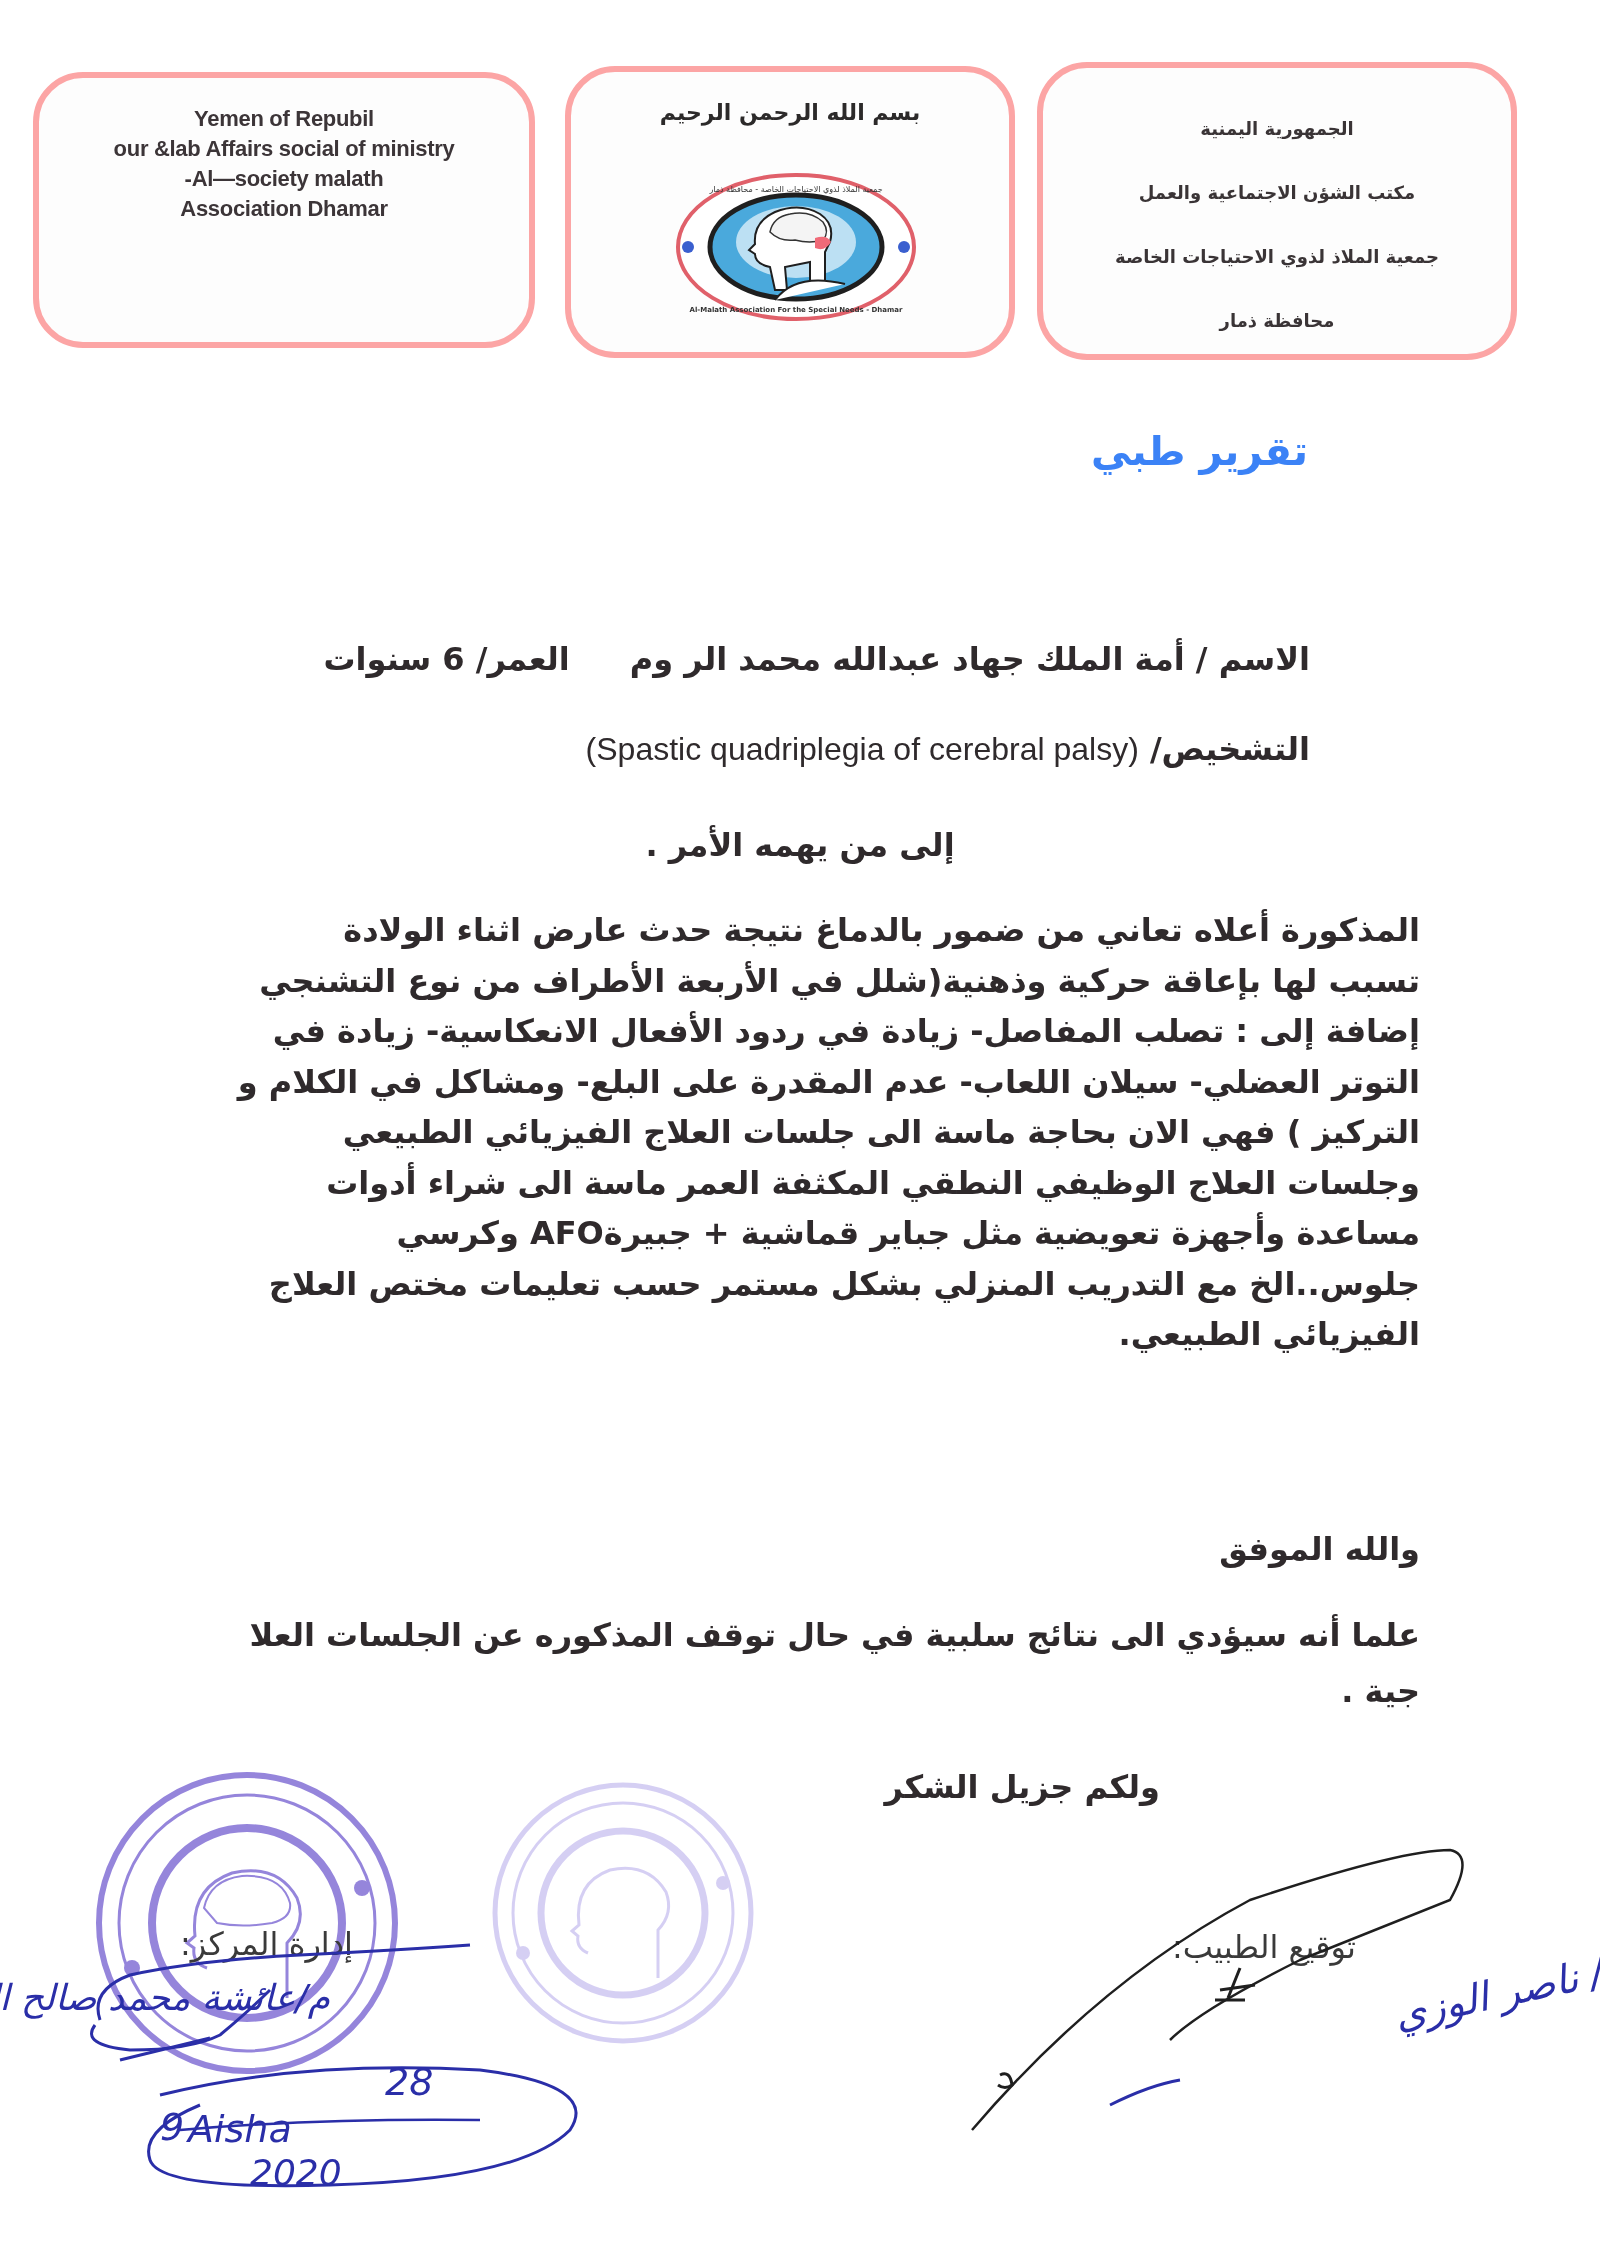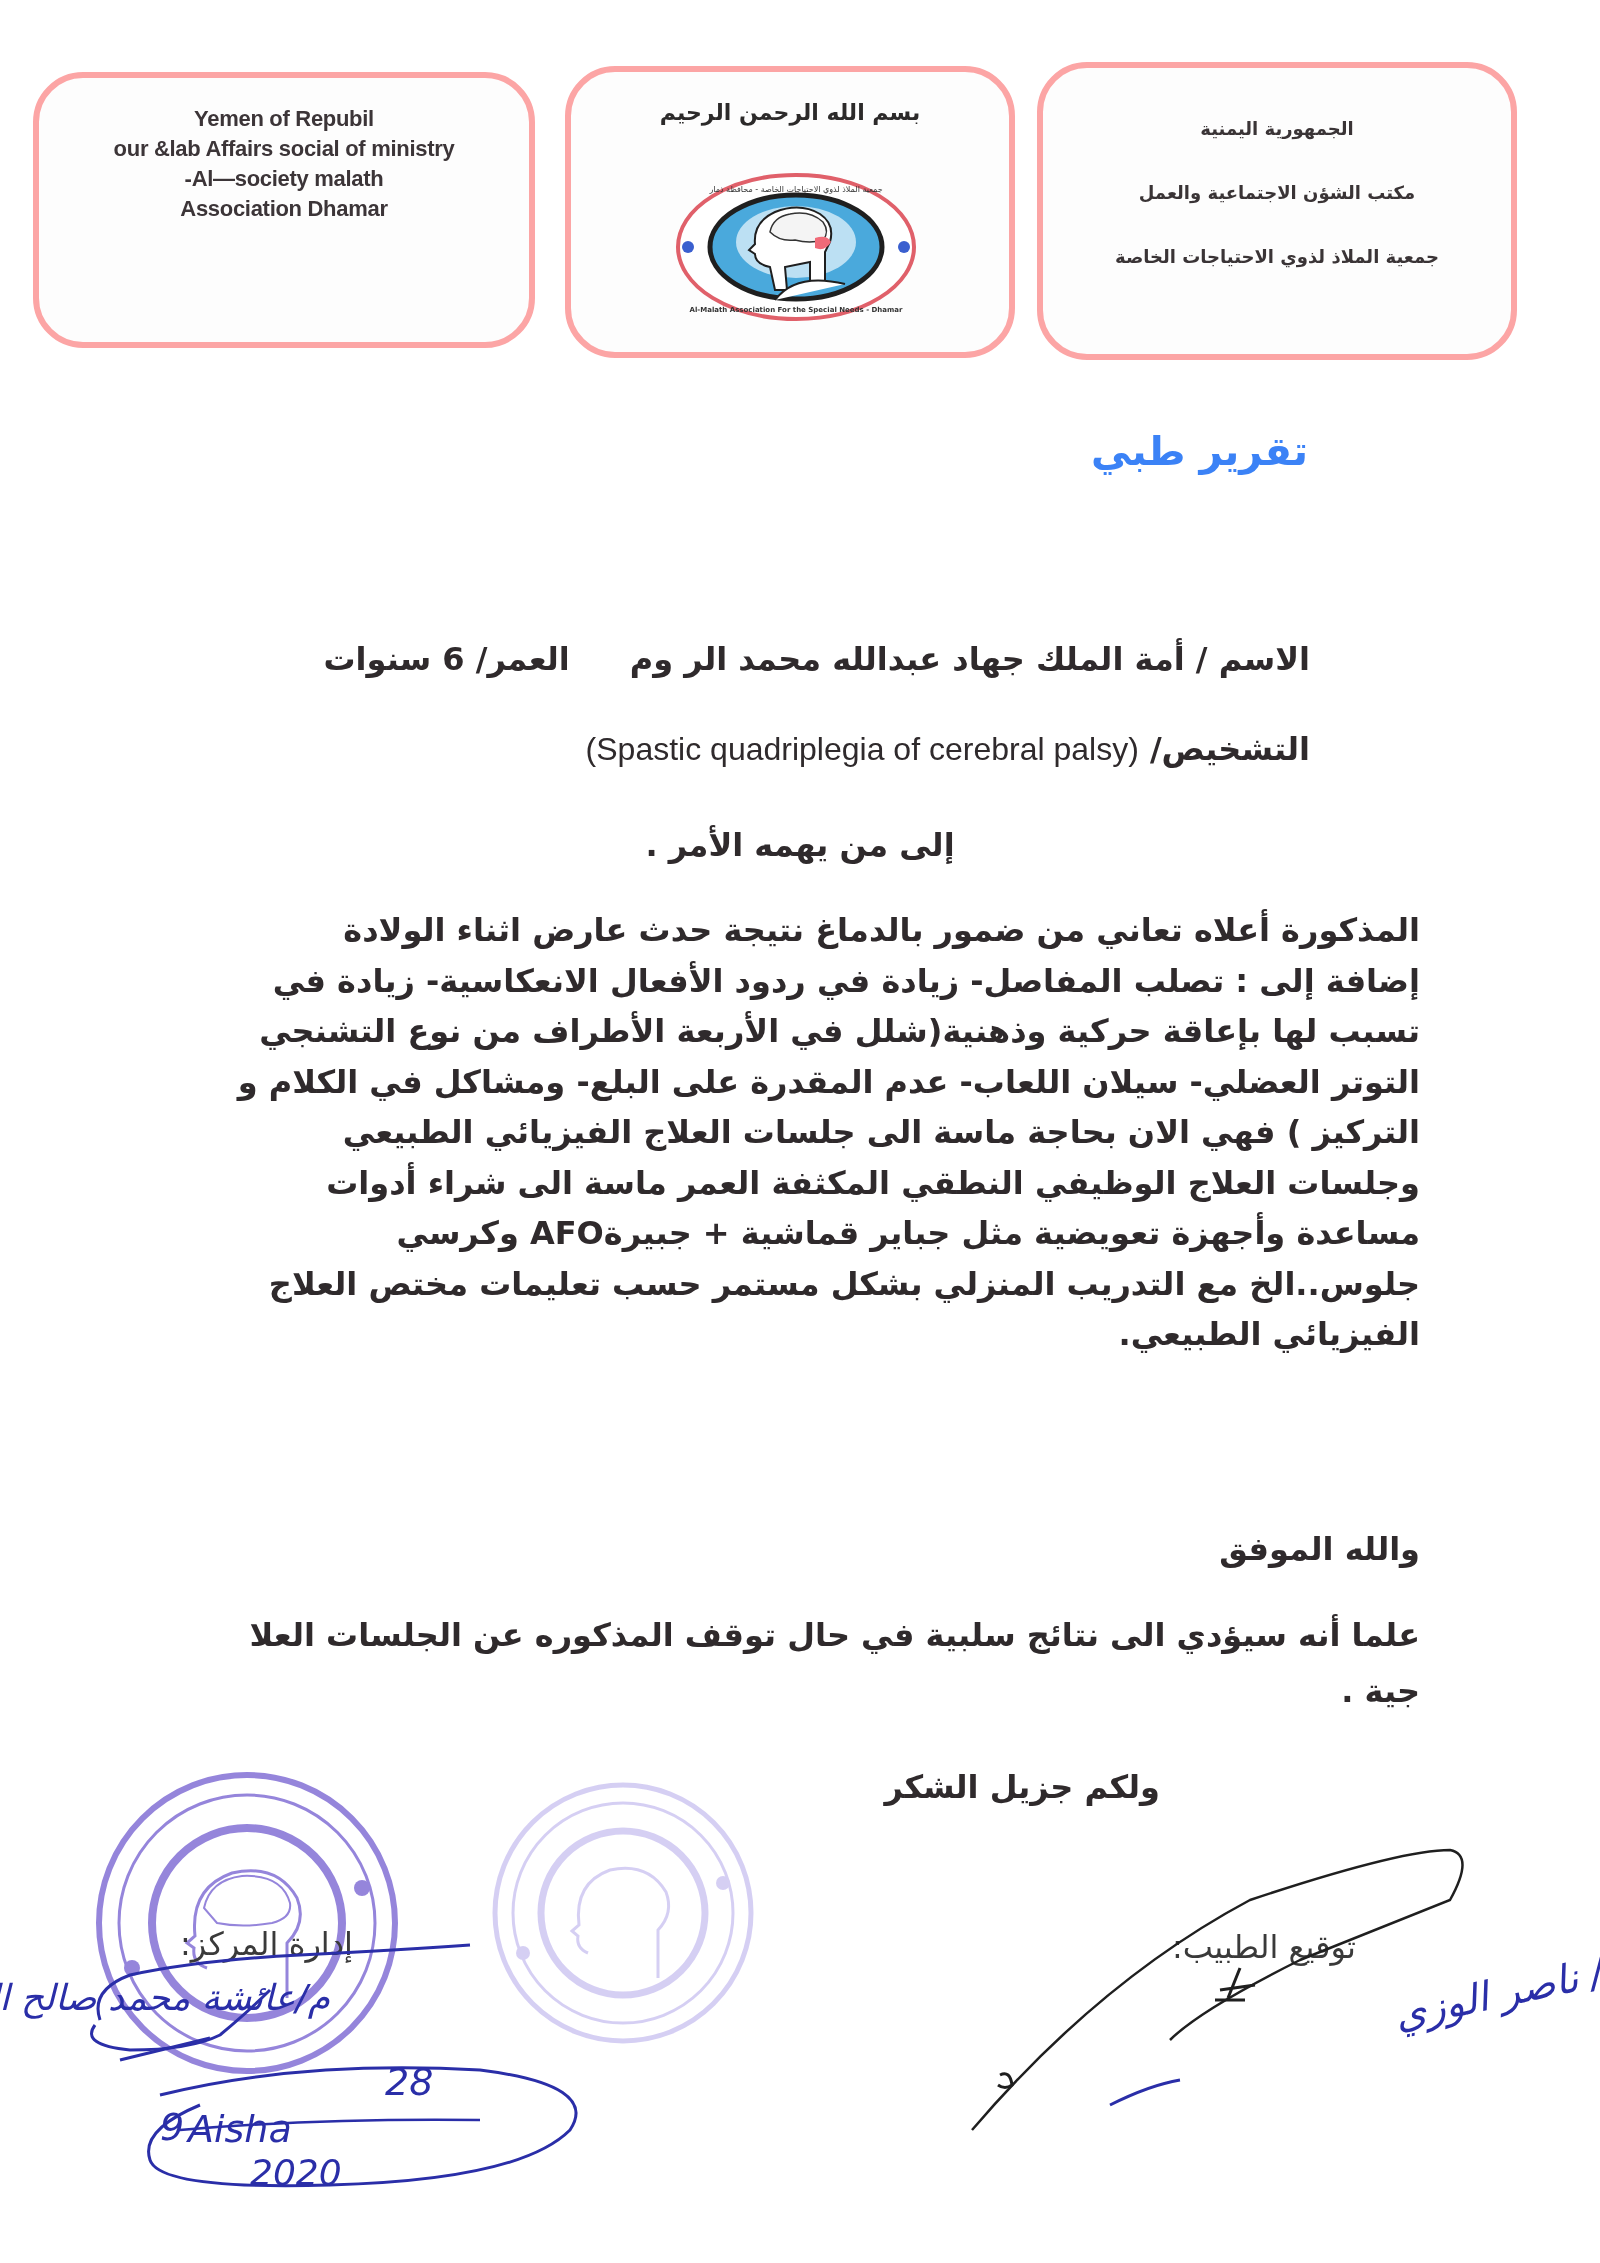--- a/index.html
+++ b/index.html
@@ -104,40 +104,41 @@
     <text x="121" y="20" font-size="8" text-anchor="middle" fill="#333" font-family="DejaVu Sans, sans-serif">جمعية الملاذ لذوي الاحتياجات الخاصة - محافظة ذمار</text>
     <text x="121" y="140" font-size="7" text-anchor="middle" fill="#333" font-family="DejaVu Sans, sans-serif" font-weight="bold">Al-Malath Association For the Special Needs - Dhamar</text>
   </svg>
 </div>
 
 <div class="box" id="box-ar">
   <div class="ar-lines">
     <div>الجمهورية اليمنية</div>
     <div>مكتب الشؤن الاجتماعية والعمل</div>
     <div>جمعية الملاذ لذوي الاحتياجات الخاصة</div>
+    <div>محافظة ذمار</div>
   </div>
 </div>
 
 <div class="title">تقرير طبي</div>
 
 <div class="line" id="name-line">
   <span>الاسم / أمة الملك جهاد عبدالله محمد الر وم</span><span class="gap"></span><span>العمر/ 6 سنوات</span>
 </div>
 
 <div class="line" id="diag-line">
   <span>التشخيص/</span>
   <span dir="ltr" style="font-family:'Liberation Sans', sans-serif; font-weight:normal;">(Spastic quadriplegia of cerebral palsy)</span>
 </div>
 
 <div class="line" id="concern-line">إلى من يهمه الأمر .</div>
 
 <div class="para">
   <div>المذكورة أعلاه تعاني من ضمور بالدماغ نتيجة حدث عارض اثناء الولادة</div>
+  <div>تسبب لها بإعاقة حركية وذهنية(شلل في الأربعة الأطراف من نوع التشنجي</div>
   <div>إضافة إلى : تصلب المفاصل- زيادة في ردود الأفعال الانعكاسية- زيادة في</div>
-  <div>تسبب لها بإعاقة حركية وذهنية(شلل في الأربعة الأطراف من نوع التشنجي</div>
   <div>التوتر العضلي- سيلان اللعاب- عدم المقدرة على البلع- ومشاكل في الكلام و</div>
   <div>التركيز ) فهي الان بحاجة ماسة الى جلسات العلاج الفيزيائي الطبيعي</div>
   <div>وجلسات العلاج الوظيفي النطقي المكثفة العمر ماسة الى شراء أدوات</div>
   <div>مساعدة وأجهزة تعويضية مثل جباير قماشية + جبيرةAFO وكرسي</div>
   <div>جلوس..الخ مع التدريب المنزلي بشكل مستمر حسب تعليمات مختص العلاج</div>
   <div>الفيزيائي الطبيعي.</div>
 </div>
 
 <div class="line" id="closing">والله الموفق</div>
 

